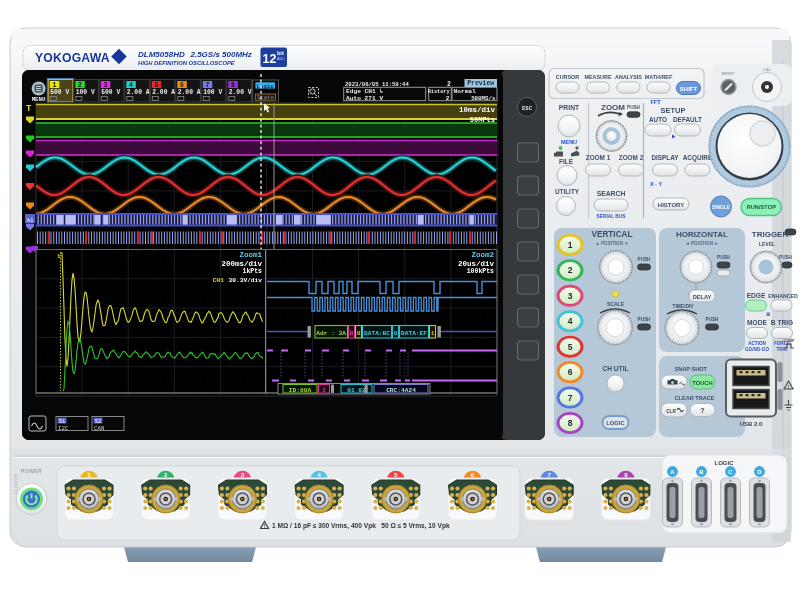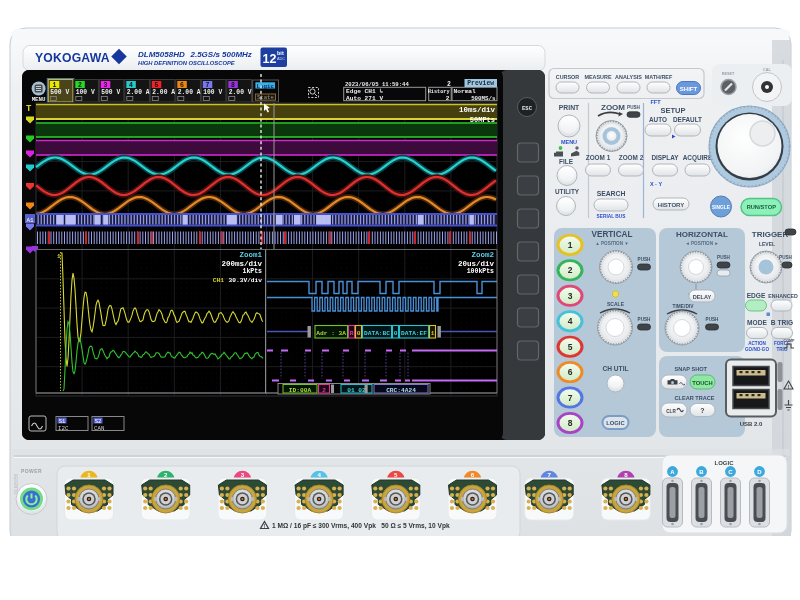--- a/index.html
+++ b/index.html
@@ -1,15 +1,15 @@
 <!DOCTYPE html>
 <html><head><meta charset="utf-8">
 <style>
 html,body{margin:0;padding:0;background:#fff;font-family:"Liberation Sans",sans-serif;}
-#wrap{position:relative;width:800px;height:536px;overflow:hidden;}
+#wrap{position:relative;width:800px;height:600px;overflow:hidden;}
 </style></head>
 <body>
 <div id="wrap">
 <svg width="800" height="600" viewBox="0 0 800 600" font-family="Liberation Sans, sans-serif">
 <defs>
 <linearGradient id="bodyg" x1="0" y1="0" x2="0" y2="1">
  <stop offset="0" stop-color="#fafbfc"></stop>
           <stop offset="0.12" stop-color="#eef0f2"></stop>
  <stop offset="0.7" stop-color="#e6e9ec"></stop>
           <stop offset="1" stop-color="#dde1e4"></stop>

